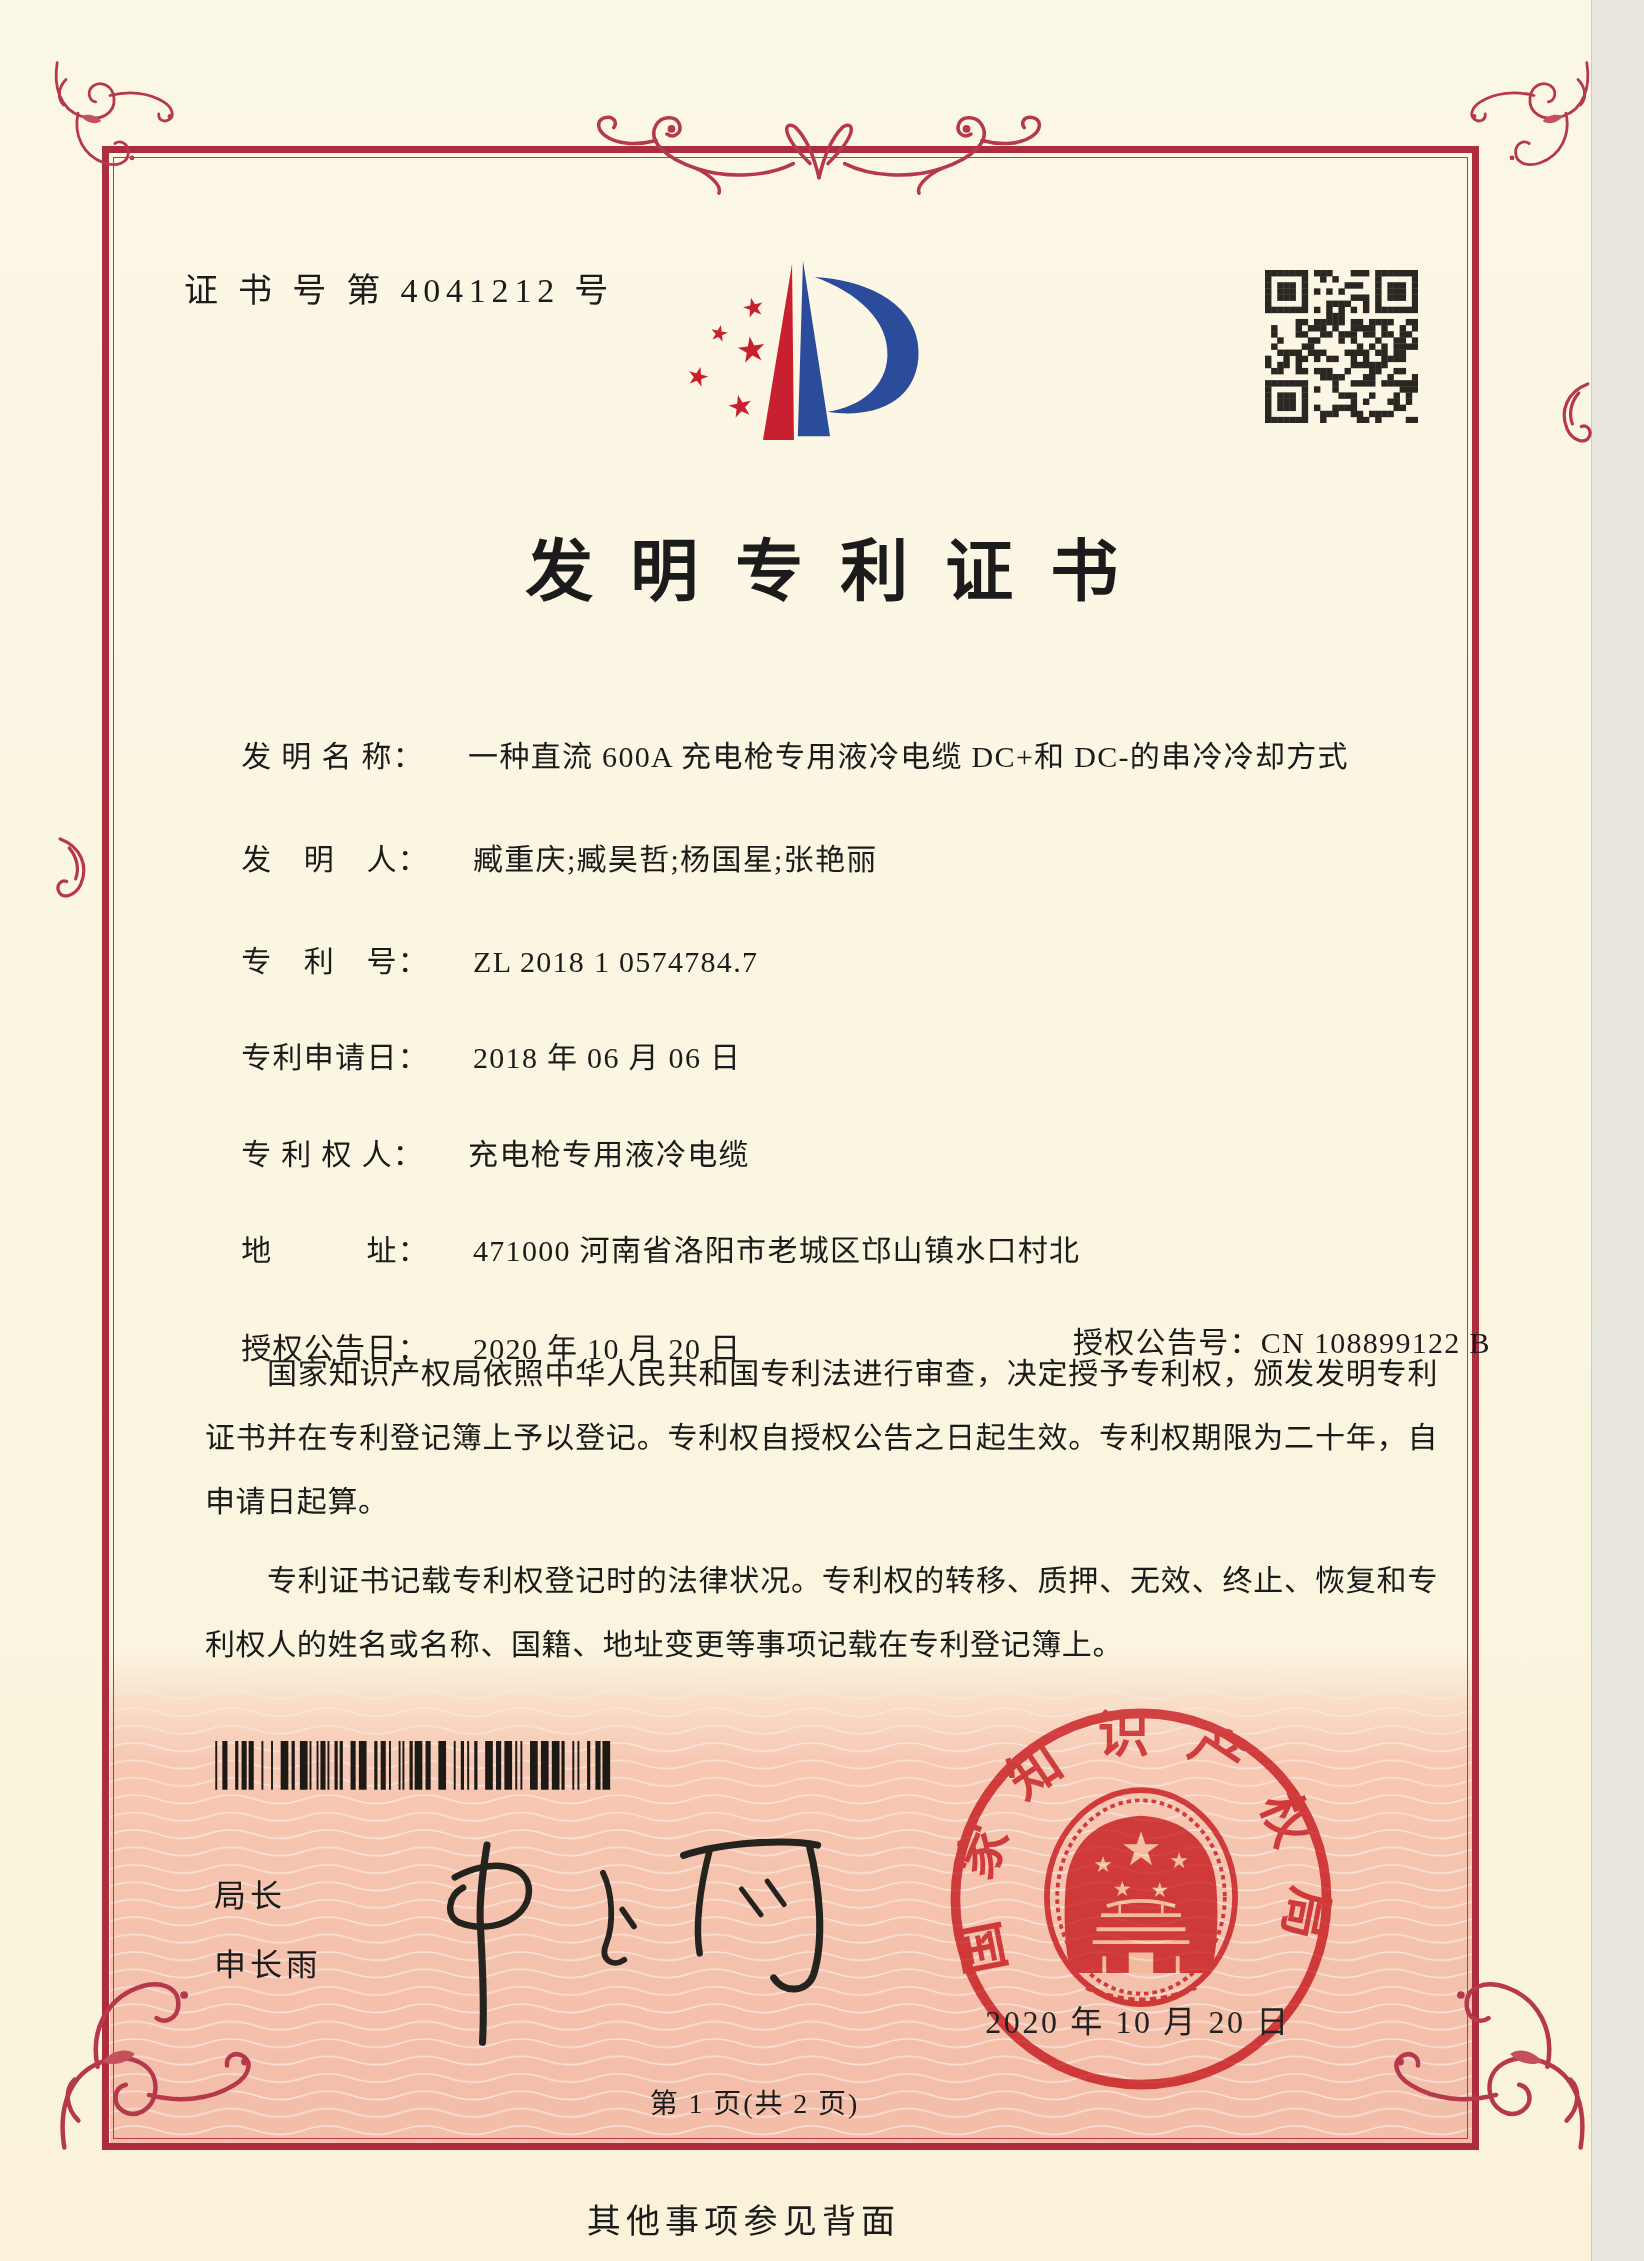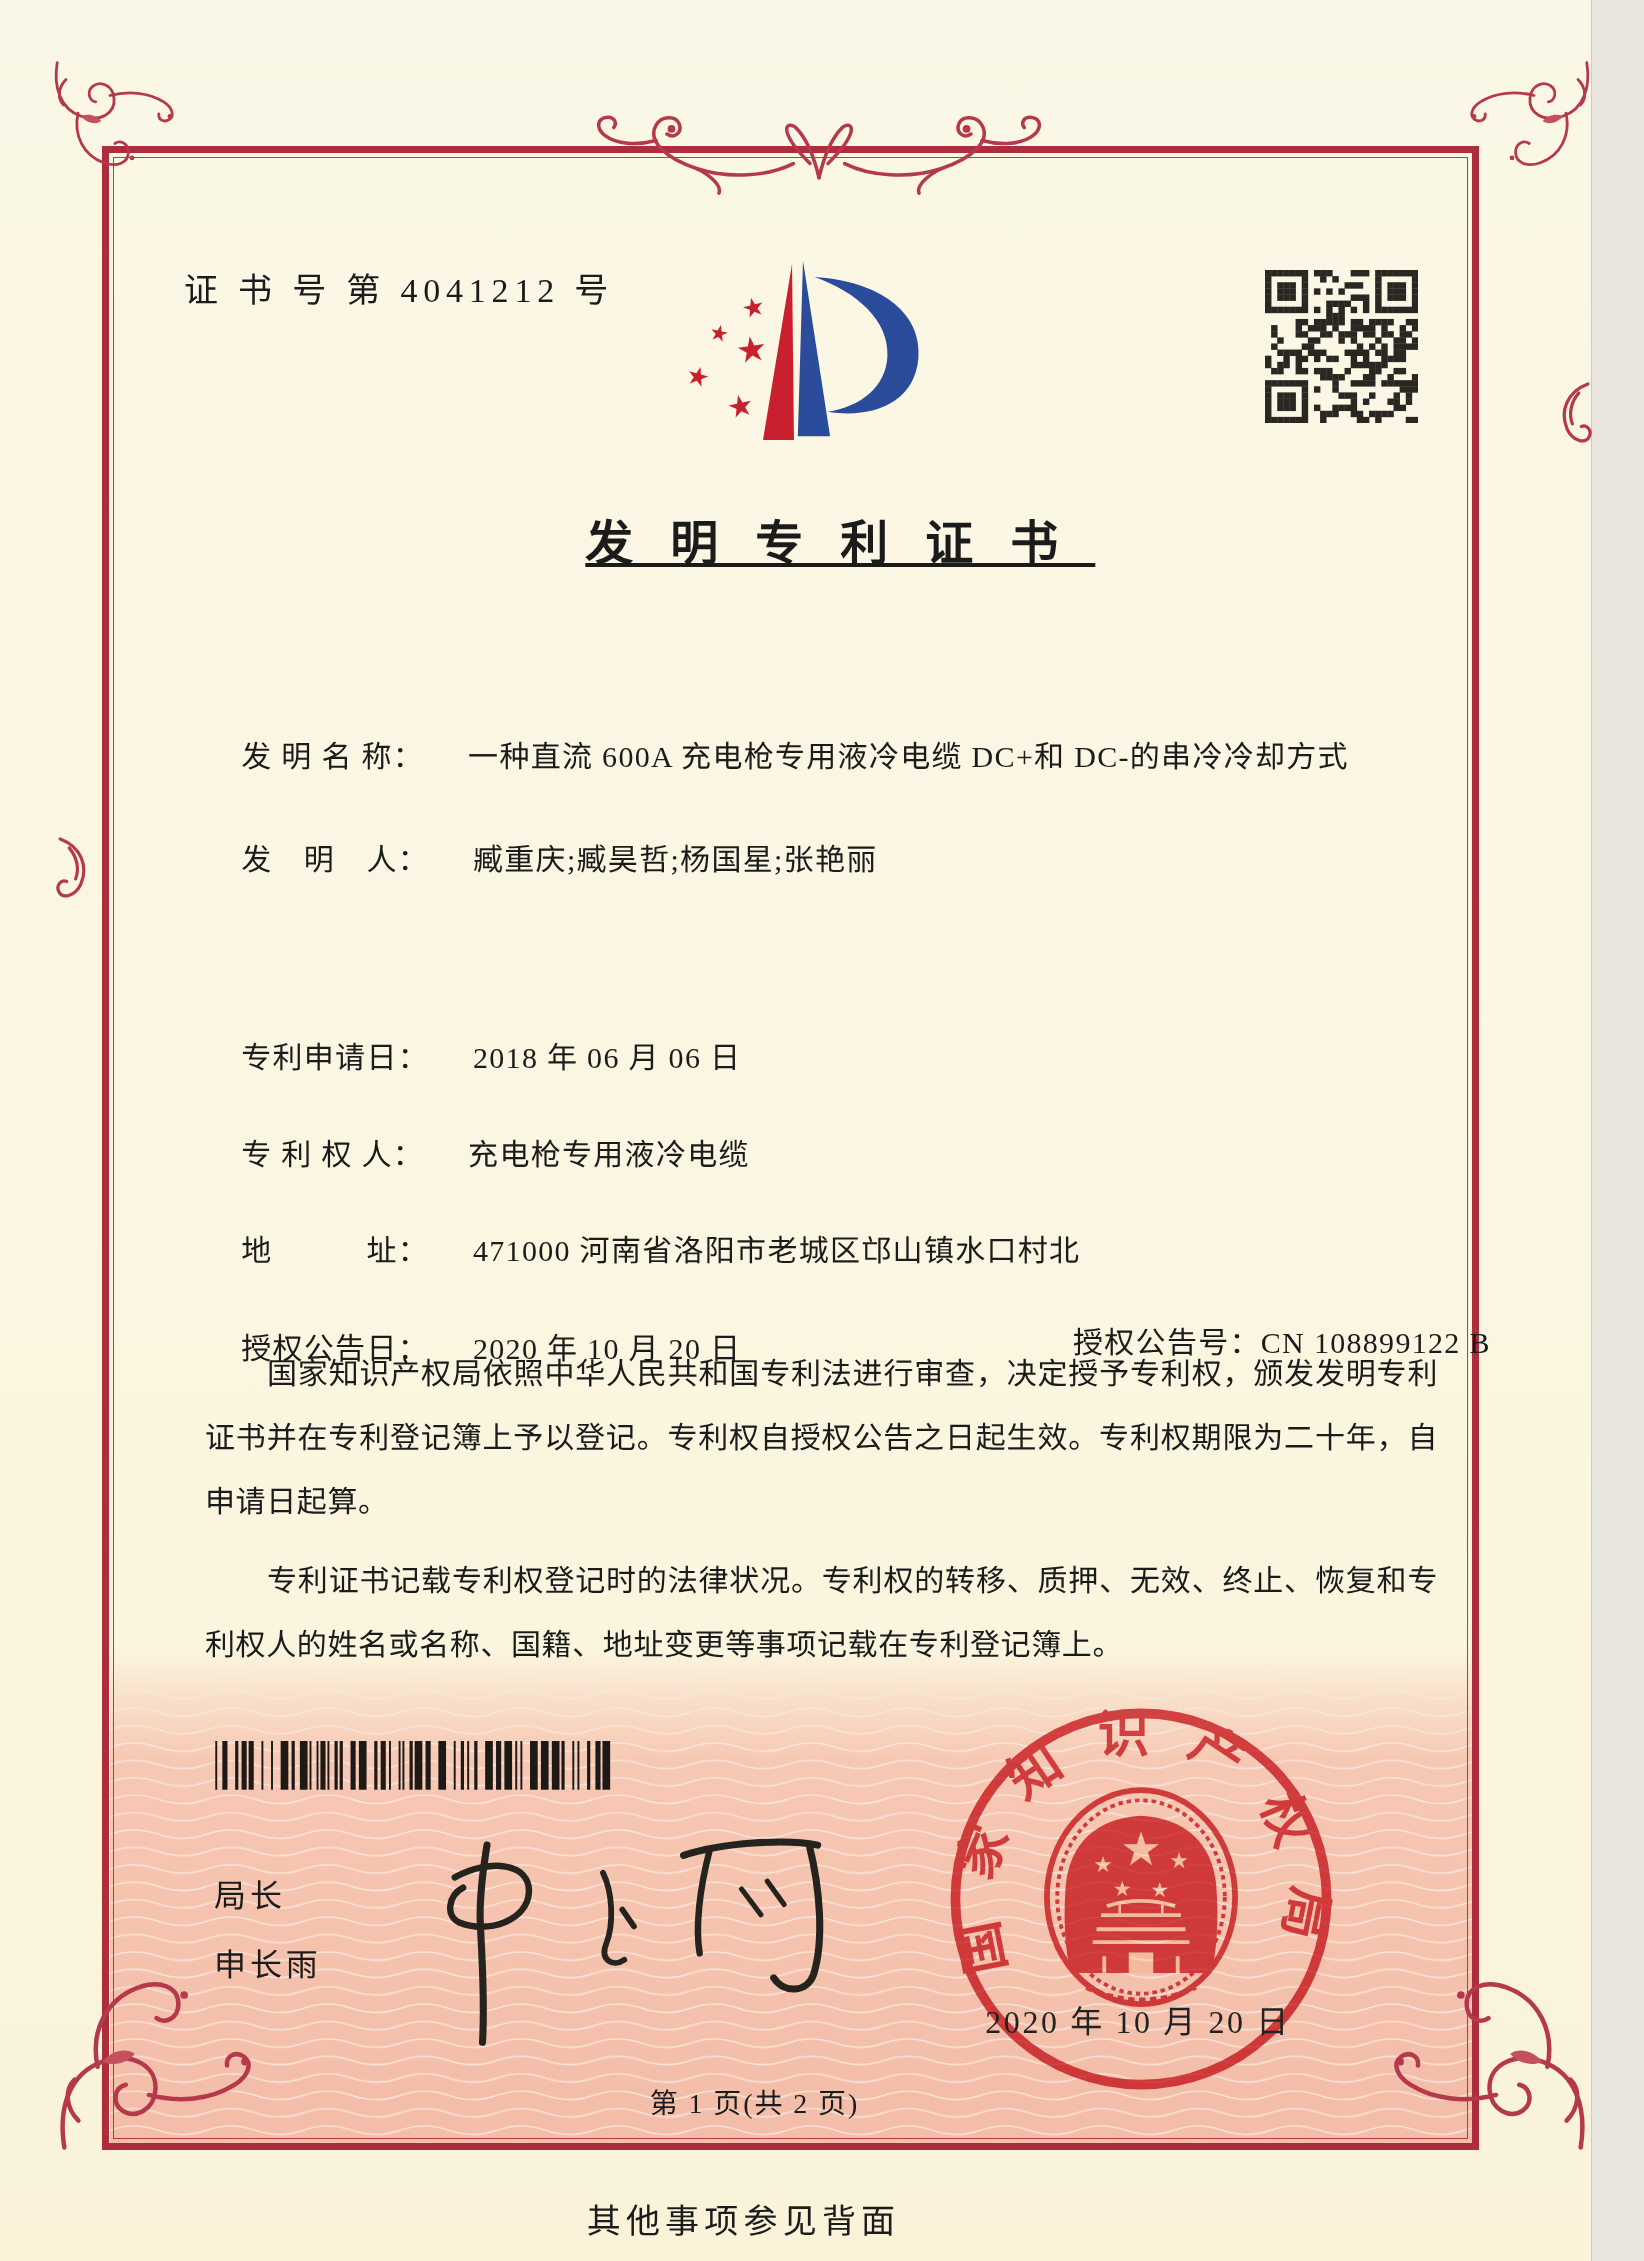--- a/index.html
+++ b/index.html
@@ -8,22 +8,22 @@
           font-family:"Liberation Serif","DejaVu Serif",serif;color:#1b1b1b;}
   .scan-strip{position:absolute;right:0;top:0;width:52px;height:100%;
               background:#e8e5de;border-left:1.3px solid #cfccc4;}
   
   .frame{position:absolute;left:102px;top:146px;width:1377px;height:2004px;
          border:7px solid #ac2e3c;box-sizing:border-box;}
   .frame-inner{position:absolute;left:3.9px;top:3.9px;right:3.9px;bottom:3.9px;
                border:1.9px solid #b5394a;}
   .abs{position:absolute;}
   .cert-no{left:184px;top:263px;font-size:34px;letter-spacing:5.8px;}
-  .title{left:19.3px;top:504px;width:1605px;text-align:center;font-size:48px;
-         font-weight:600;letter-spacing:37px;padding-left:37px;box-sizing:border-box;text-decoration:underline;}
+  .title{left:19.3px;top:516px;width:1605px;text-align:center;font-size:68px;
+         font-weight:600;letter-spacing:37px;padding-left:37px;box-sizing:border-box;}
   .row{left:206px;font-size:30px;white-space:pre;letter-spacing:1.3px;}
   .row .val{letter-spacing:1.3px;margin-left:44px;}
   .grant2{left:867px;top:0;position:absolute;white-space:pre;margin-top:28px;}
   .para{position:absolute;left:205px;width:1233px;font-size:30px;line-height:64px;
         text-align:justify;letter-spacing:0.6px;text-indent:62px;}
   .director{left:214px;font-size:32px;letter-spacing:3.9px;}
   .seal-date{left:954px;top:1996px;width:368px;text-align:center;font-size:32px;
              letter-spacing:2.6px;color:#222;z-index:8;}
   .page-ind{left:448px;top:2081px;width:613px;text-align:center;font-size:28px;letter-spacing:1.9px;}
   .footer{left:437px;top:2194px;width:613px;text-align:center;font-size:34px;letter-spacing:5.2px;}
@@ -448,20 +448,23 @@
   </div>
 
   <div class="abs title">发明专利证书</div>
 
   <div class="abs row" style="top:698px">
     <span>发 明 名 称：</span><span class="val">一种直流 600A 充电枪专用液冷电缆 DC+和 DC-的串冷冷却方式</span>
   </div>
   <div class="abs row" style="top:801px">
     <span>发　明　人：</span><span class="val">臧重庆;臧昊哲;杨国星;张艳丽</span>
   </div>
+  <div class="abs row" style="top:903px">
+    <span>专　利　号：</span><span class="val">ZL 2018 1 0574784.7</span>
+  </div>
   <div class="abs row" style="top:999px">
     <span>专利申请日：</span><span class="val">2018 年 06 月 06 日</span>
   </div>
   <div class="abs row" style="top:1096px">
     <span>专 利 权 人：</span><span class="val">充电枪专用液冷电缆</span>
   </div>
   <div class="abs row" style="top:1192px">
     <span>地　　　址：</span><span class="val">471000 河南省洛阳市老城区邙山镇水口村北</span>
   </div>
   <div class="abs row" style="top:1290px;width:1277px">

